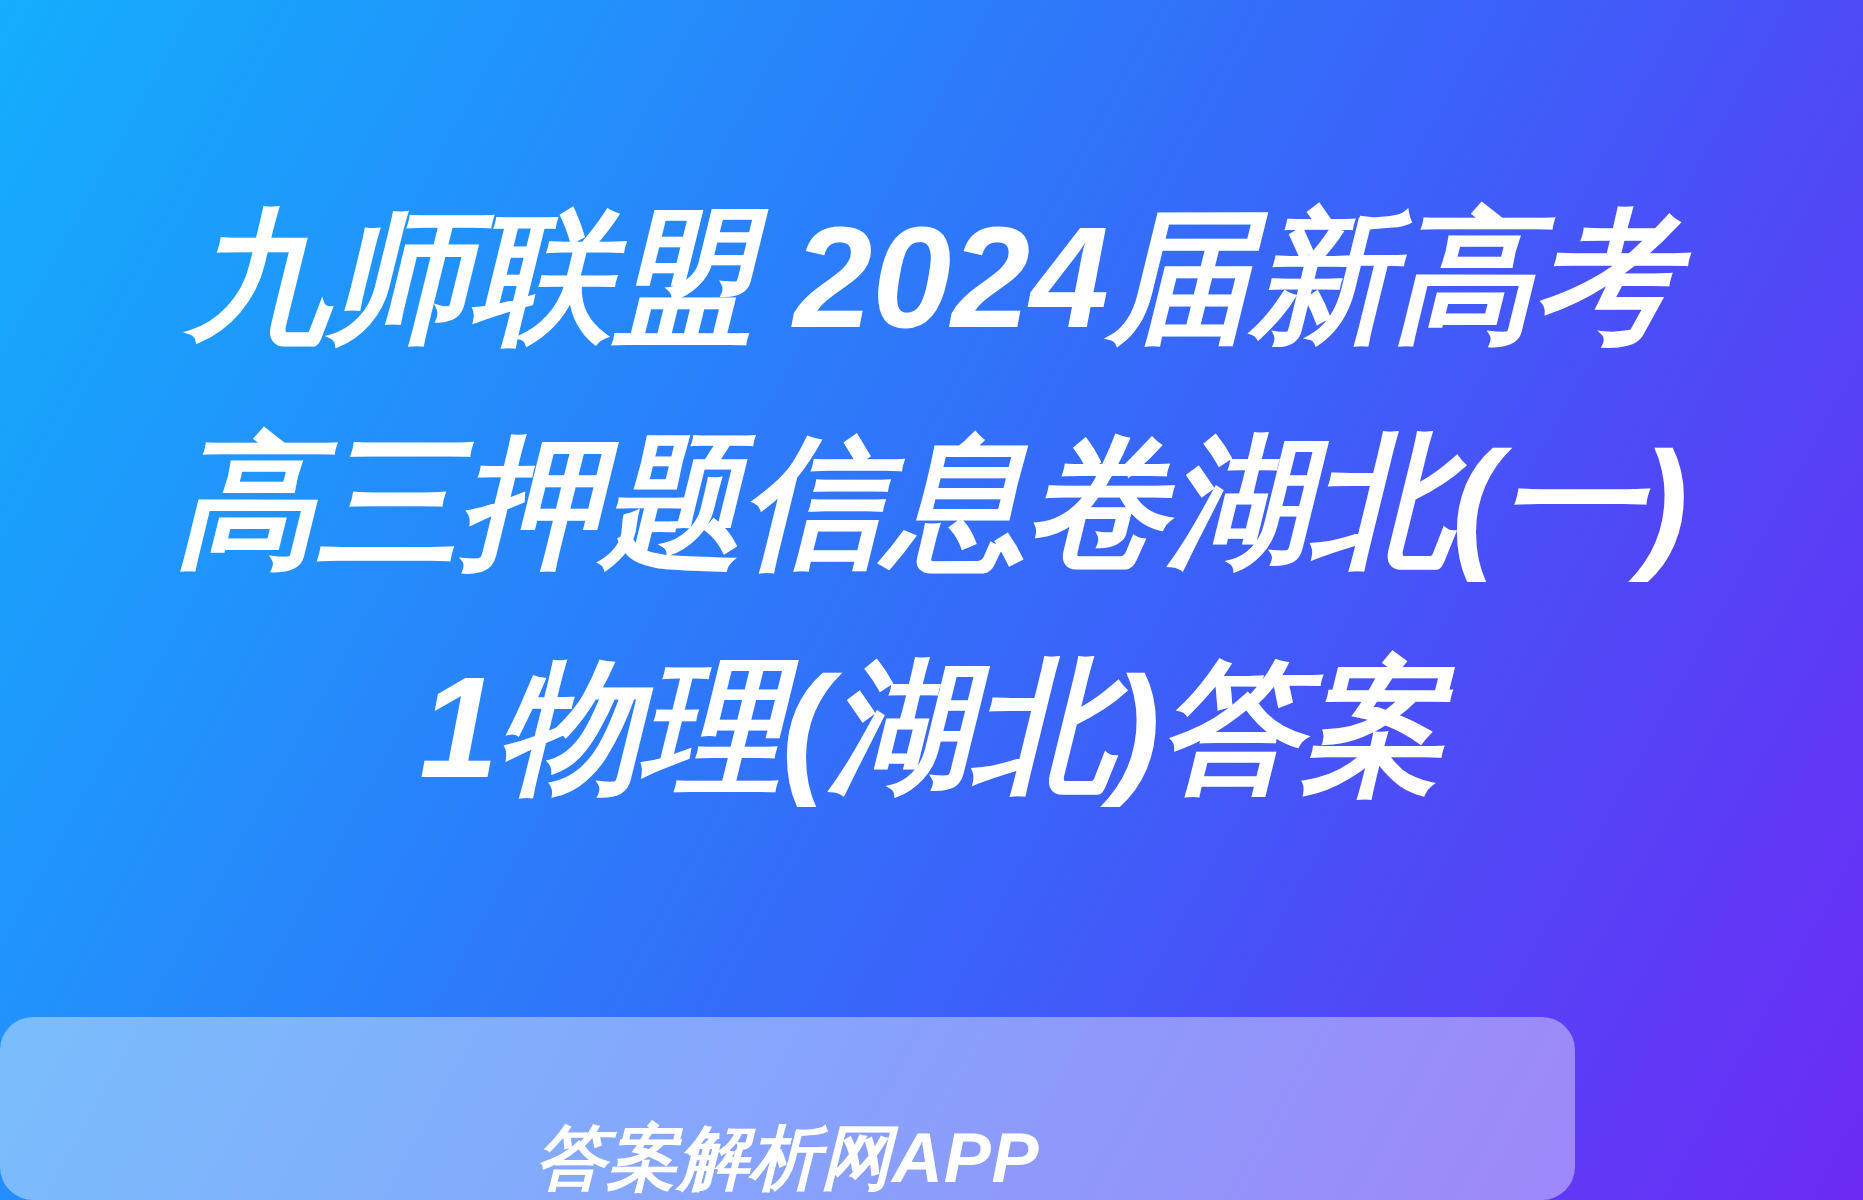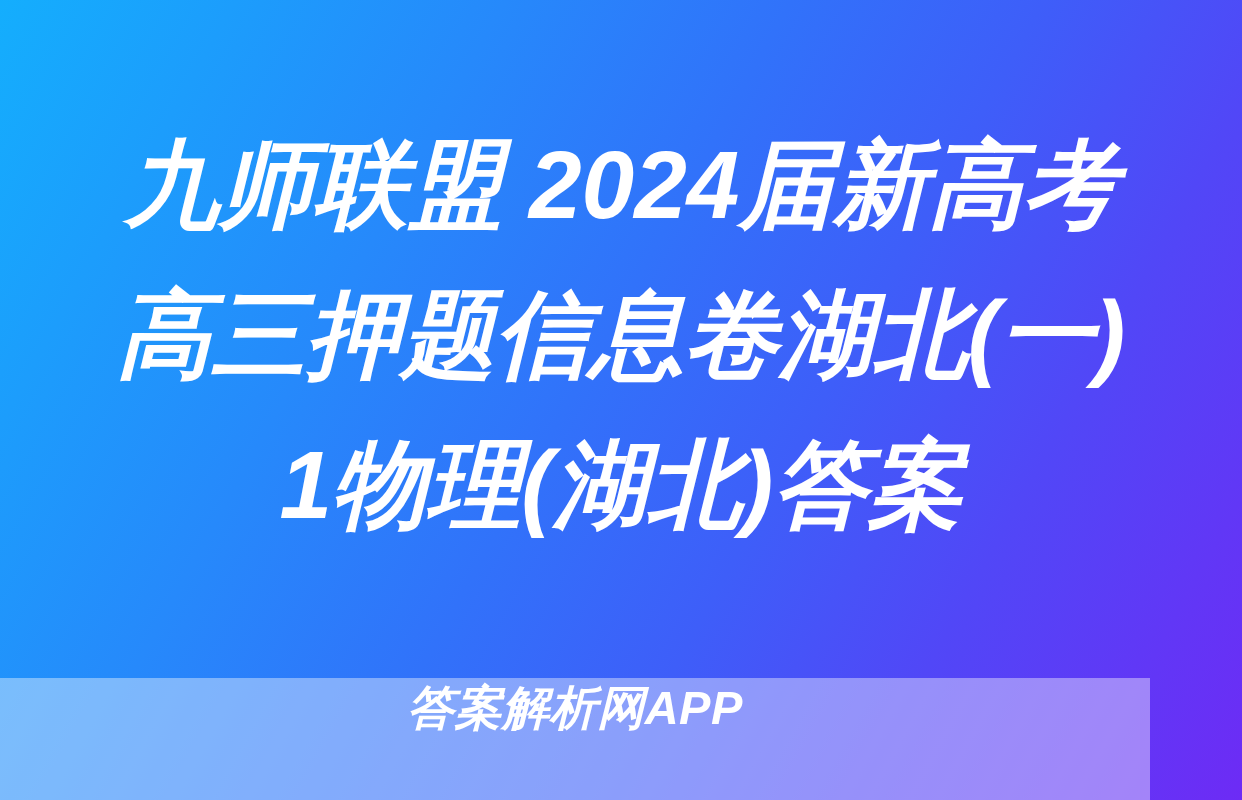--- a/index.html
+++ b/index.html
@@ -58,26 +58,27 @@
     white-space: nowrap;
     text-rendering: geometricPrecision;
     transform: scaleX(0.985);
   }
 
   
   #watermark-band {
     position: absolute;
     left: 0;
     top: 678px;
-    width: 1150px;
+    width: 1050px;
     height: 122px;
     background: rgba(255, 255, 255, 0.40);
     display: flex;
-    align-items: flex-start;
+    align-items: flex-end;
     justify-content: center;
+    border-radius: 22px;
   }
 
   #watermark-text {
     color: #ffffff;
     font-size: 47px;
     line-height: 58px;
     font-weight: 700;
     font-style: italic;
     letter-spacing: 0.5px;
     white-space: nowrap;

